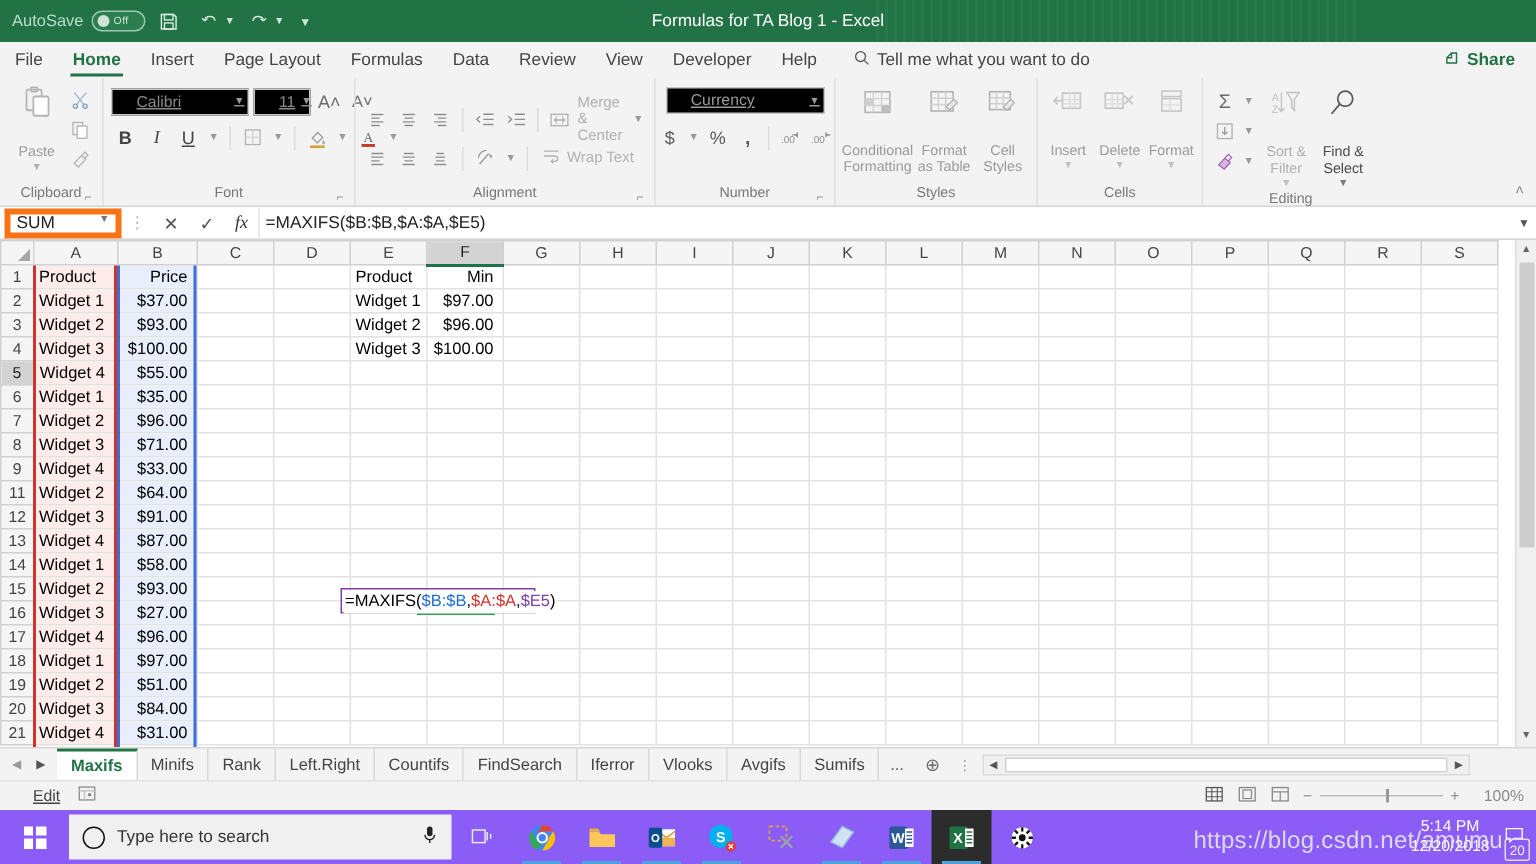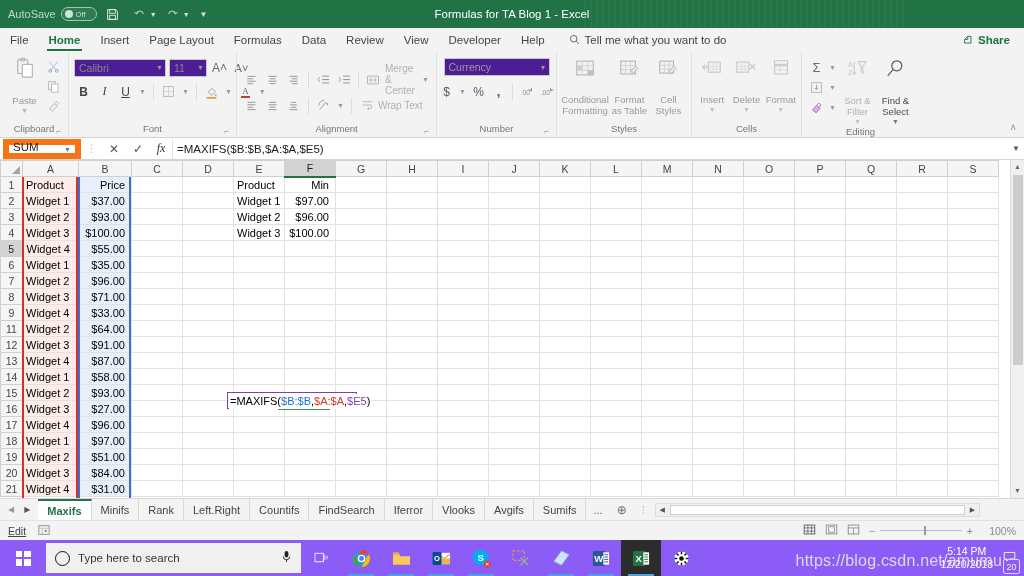--- a/index.html
+++ b/index.html
@@ -90,42 +90,42 @@
   .bigbtn .ic { font-size: 19px; line-height: 22px; color: #b4b4b4; }
   .bigbtn .cap { margin-top: 12px; }
   .smbtn {
     display: flex; align-items: center; justify-content: center;
     min-width: 19px; height: 19px; color: #8f8f8f; font-size: 11px;
   }
   .row { display: flex; align-items: center; gap: 1px; }
   .cb-icons { display: flex; flex-direction: column; gap: 1px; padding-top: 3px; }
 
   .combo {
-    border: 1px solid #c8c8c8; background: #4c1d95; height: 18px; display: flex;
-    align-items: center; padding: 0 2px 0 4px; font-size: 10.5px; color: #8a8a8a;
+    border: 1px solid #c8c8c8; background: #000000; height: 18px; display: flex;
+    align-items: center; padding: 0 2px 0 16px; font-size: 10.5px; color: #8a8a8a; text-decoration: underline;
   }
   .combo .caret { margin-left: auto; font-size: 7px; color: #999; padding-left: 4px; }
   .fontname { width: 92px; }
   .fontsize { width: 38px; }
   .numfmt { width: 106px; color: #9a9a9a; }
 
   .vdiv { width: 1px; height: 16px; background: #dcdcdc; margin: 0 3px; }
   .dropcar { font-size: 7px; color: #9a9a9a; padding: 0 2px; }
 
   .grp-icon { color: #a8a8a8; }
   .grp-icon.purple { color: #a05fb0; }
 
   
   .formula-bar {
     height: 22px; background: #fff; display: flex; align-items: center;
     border-bottom: 1px solid #d4d4d4; font-size: 11.5px;
   }
   .namebox {
-    width: 78px; height: 20px; display: flex; align-items: flex-end; padding: 0 4px;
-    border: 6px solid #f97316; background: #fff; margin-left: 3px; color: #222;
+    width: 78px; height: 20px; display: flex; align-items: flex-start; padding: 0 4px;
+    border: 4px solid #f97316; background: #fff; margin-left: 3px; color: #222;
   }
   .namebox .caret { margin-left: auto; font-size: 7px; color: #777; }
   .fb-sep { color: #bbb; font-size: 11px; padding: 0 5px; }
   .fb-btn { width: 24px; text-align: center; color: #555; font-size: 12px; }
   .fb-btn.check { color: #555; }
   .fb-fx { width: 22px; text-align: center; color: #333; font-style: italic; font-size: 12px; font-family: "Liberation Serif", serif; }
   .fb-input {
     flex: 1; height: 20px; display: flex; align-items: center; padding-left: 4px;
     color: #222; font-size: 11.5px; border-left: 1px solid #e2e2e2;
   }
@@ -199,21 +199,21 @@
   }
   .hs-arrow { width: 13px; text-align: center; font-size: 7px; color: #555; }
   .hthumb { flex: 1; height: 10px; background: #fff; border: 1px solid #cfcfcf; margin: 0 1px; }
   .hs-right { width: 42px; }
 
   
   .statusbar {
     height: 20px; background: #f3f3f3; display: flex; align-items: center;
     font-size: 10.5px; color: #444; border-top: 1px solid #e2e2e2;
   }
-  .sb-mode { padding-left: 8px; text-decoration: underline; }
+  .sb-mode { padding-left: 22px; text-decoration: underline; }
   .sb-icon { padding-left: 12px; color: #7a7a7a; font-size: 11px; }
   .sb-right { margin-left: auto; display: flex; align-items: center; gap: 9px; padding-right: 8px; }
   .view-ic { color: #8a8a8a; font-size: 12px; }
   .view-ic.active { color: #4a4a4a; }
   .zoom-slider { display: flex; align-items: center; gap: 5px; color: #8a8a8a; }
   .zs-track { width: 82px; height: 1px; background: #bdbdbd; position: relative; }
   .zs-knob { position: absolute; left: 44px; top: -4px; width: 2px; height: 9px; background: #9a9a9a; }
   .zoom-pct { width: 34px; text-align: right; color: #8a8a8a; }
 
   

